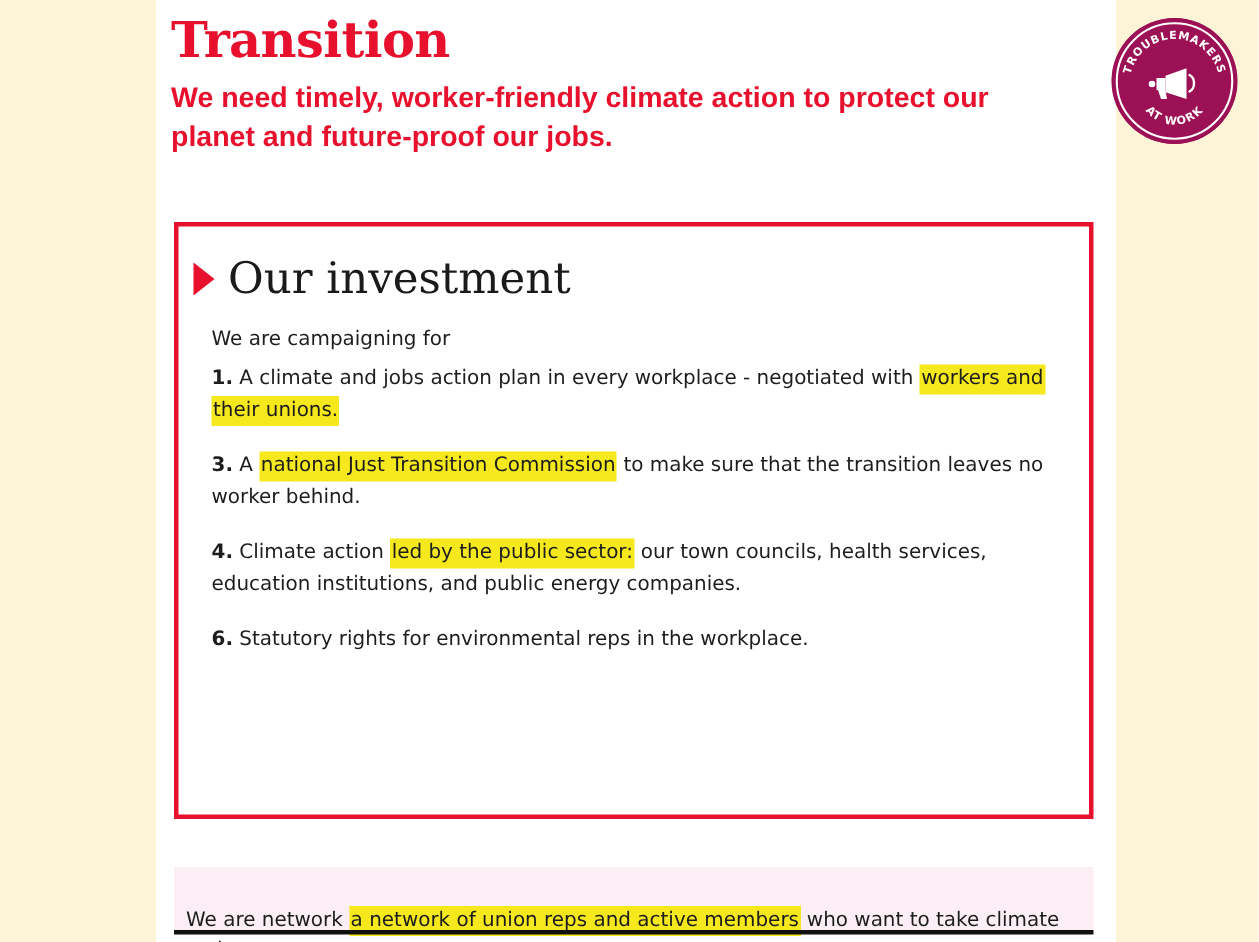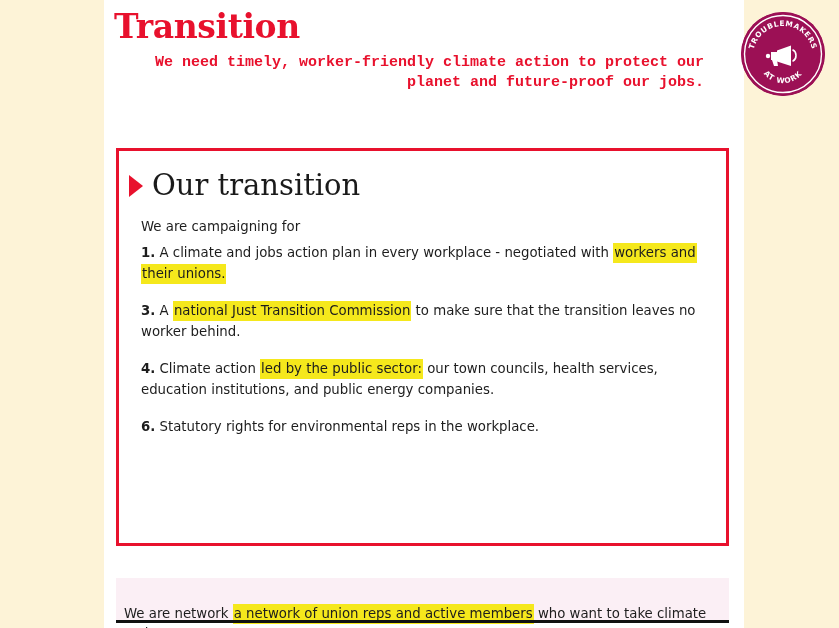--- a/index.html
+++ b/index.html
@@ -33,28 +33,27 @@
   .doc-title {
     font-family: "DejaVu Serif", serif;
     font-weight: bold;
     font-size: 33px;
     line-height: 1.15;
     color: #e8112d;
     letter-spacing: -0.4px;
     margin: 0;
   }
   .doc-subtitle {
-    font-family: Liberation Mono, monospace;
+    font-family: Liberation Sans, sans-serif;
     font-weight: bold;
-    font-size: 15px;
+    font-size: 19px;
     line-height: 1.35;
     color: #e8112d;
     margin: 7px 0 0 0;
     width: 590px;
-    text-align: right;
   }
 
   
   .objectives-box {
     position: absolute;
     left: 12px;
     top: 148px;
     width: 613px;
     height: 398px;
     border: 3px solid #e8112d;
@@ -160,21 +159,21 @@
 
   <div class="header">
     <h1 class="doc-title">Transition</h1>
     <p class="doc-subtitle">We need timely, worker-friendly climate action to protect our planet and future-proof our jobs.</p>
   </div>
 
   <div class="objectives-box">
 
     <div class="obj-head">
       <span class="tri-marker"></span>
-      <h2 class="obj-title">Our transition</h2>
+      <h2 class="obj-title">Our investment</h2>
     </div>
 
     <div class="obj-body">
 
       <p class="intro">We are campaigning for</p>
 
       <p>
         <span class="num">1.</span><span> A climate and jobs action plan in every workplace - negotiated with </span><span class="hl smudge">workers and their unions.</span><span></span>
       </p>
 

